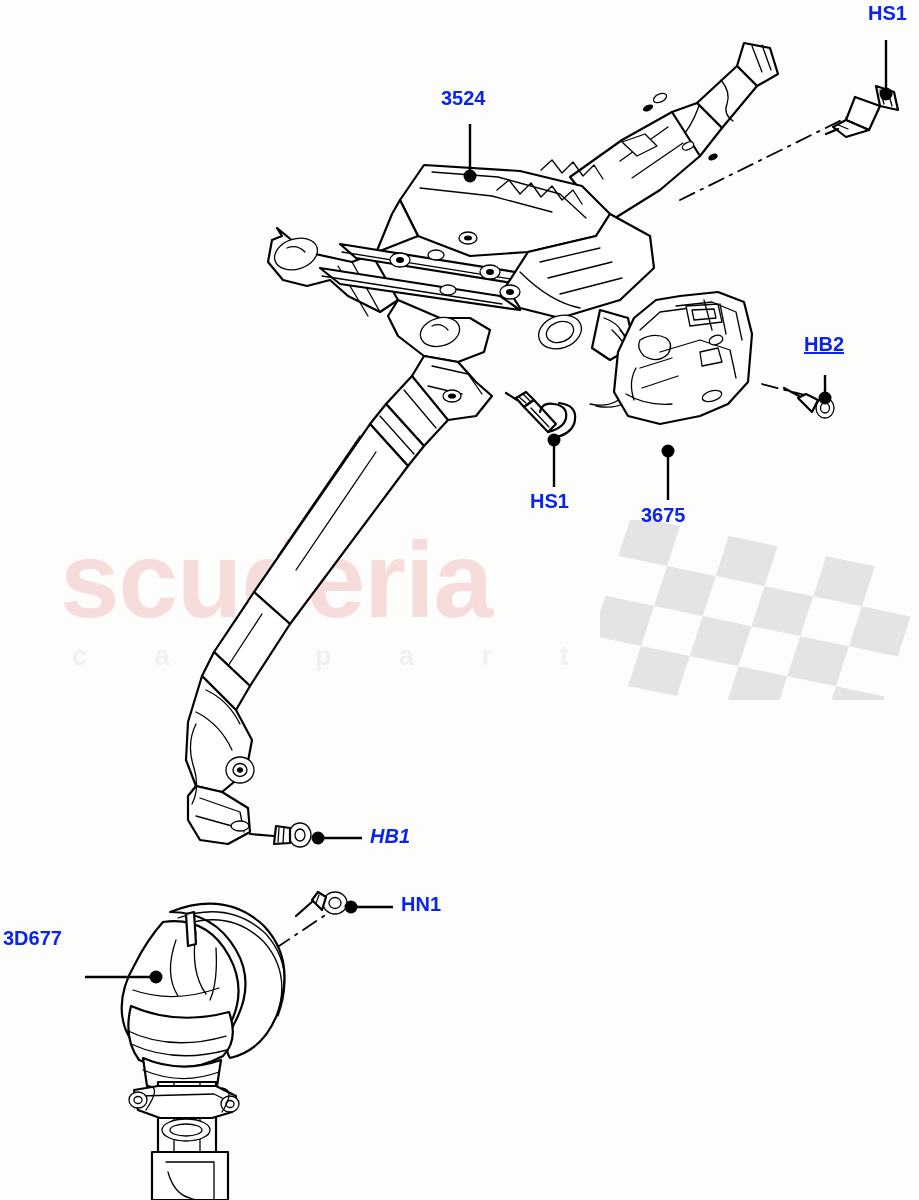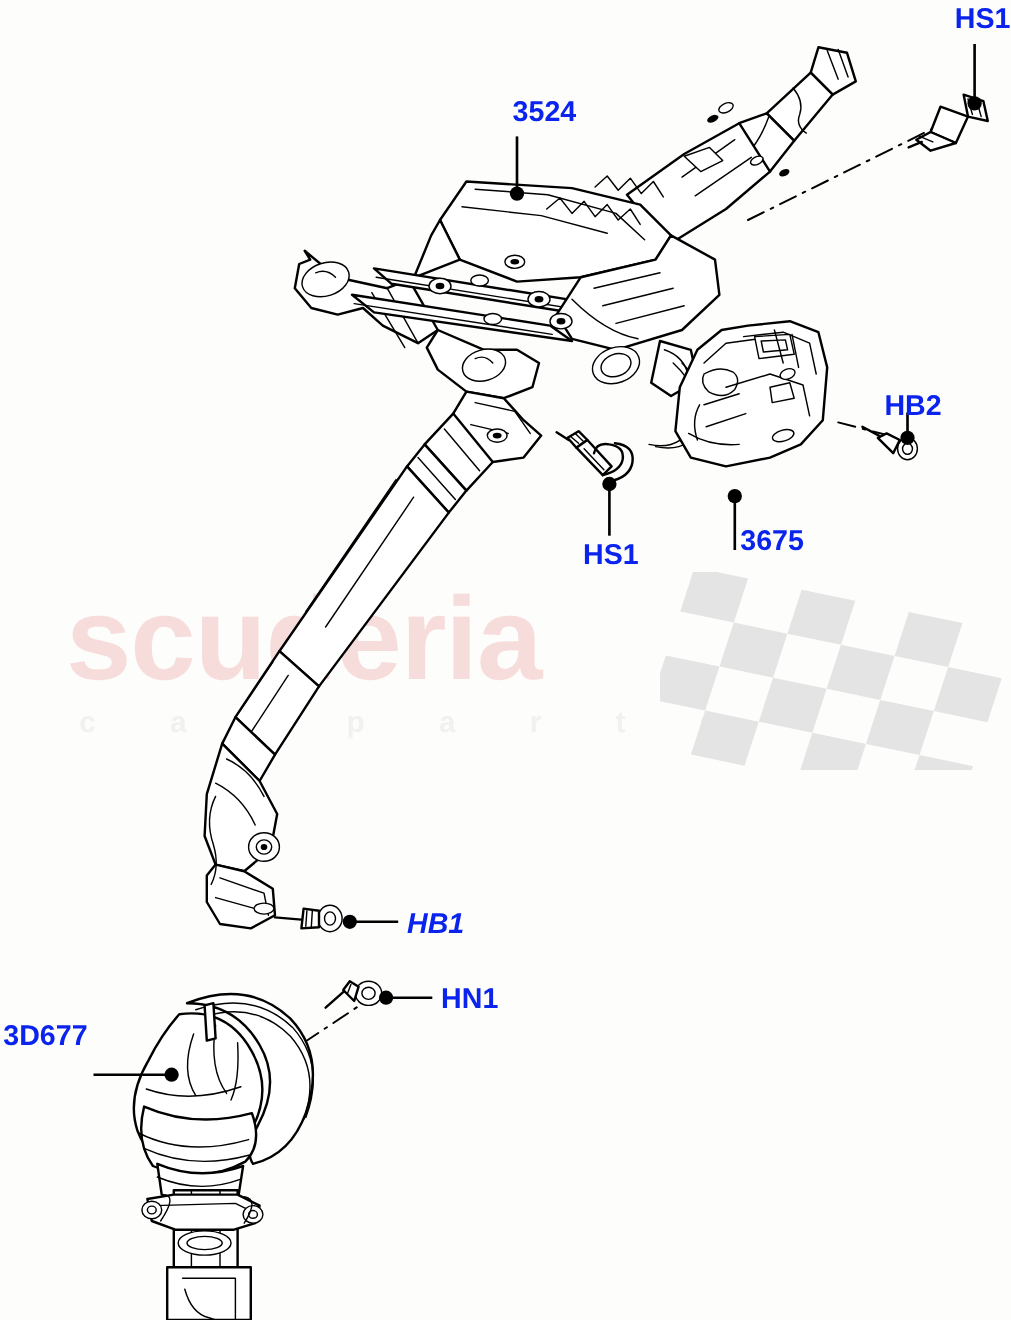--- a/index.html
+++ b/index.html
@@ -59,21 +59,21 @@
     position: absolute;
     inset: 0;
     z-index: 2;
   }
   #drawing-layer svg { display: block; }
   
   .callout {
     position: absolute;
     z-index: 4;
     font-family: "Liberation Sans", sans-serif;
-    font-size: 26px;
+    font-size: 20px;
     font-weight: bold;
     color: #0a24ee;
     white-space: nowrap;
     line-height: 1;
     letter-spacing: 0px;
   }
   #leader-layer {
     position: absolute;
     inset: 0;
     z-index: 3;
@@ -353,22 +353,22 @@
       <circle cx="886" cy="94" r="6.5"></circle>
       <circle cx="825" cy="398" r="6.5"></circle>
       <circle cx="554" cy="440" r="6.5"></circle>
       <circle cx="668" cy="451" r="6.5"></circle>
       <circle cx="318" cy="838" r="6.5"></circle>
       <circle cx="351" cy="907" r="6.5"></circle>
       <circle cx="156" cy="977" r="6.5"></circle>
     </g>
   </svg>
 
-  <div class="callout" style="left:441px; top:88px;margin-left:25px;">3524</div>
+  <div class="callout" style="left:441px; top:88px;">3524</div>
   <div class="callout" style="left:868px; top:3px;">HS1</div>
-  <div class="callout" style="left:804px; top:355px;">HB2</div>
+  <div class="callout" style="left:804px; top:334px;text-decoration:underline;">HB2</div>
   <div class="callout" style="left:530px; top:491px;">HS1</div>
-  <div class="callout" style="left:641px; top:478px;margin-left:32px;">3675</div>
+  <div class="callout" style="left:641px; top:505px;">3675</div>
   <div class="callout" style="left:370px; top:826px;font-style:italic;">HB1</div>
   <div class="callout" style="left:401px; top:894px;text-align:right;">HN1</div>
   <div class="callout" style="left:3px;   top:928px;">3D677</div>
 
 </div>
 
 </body></html>

